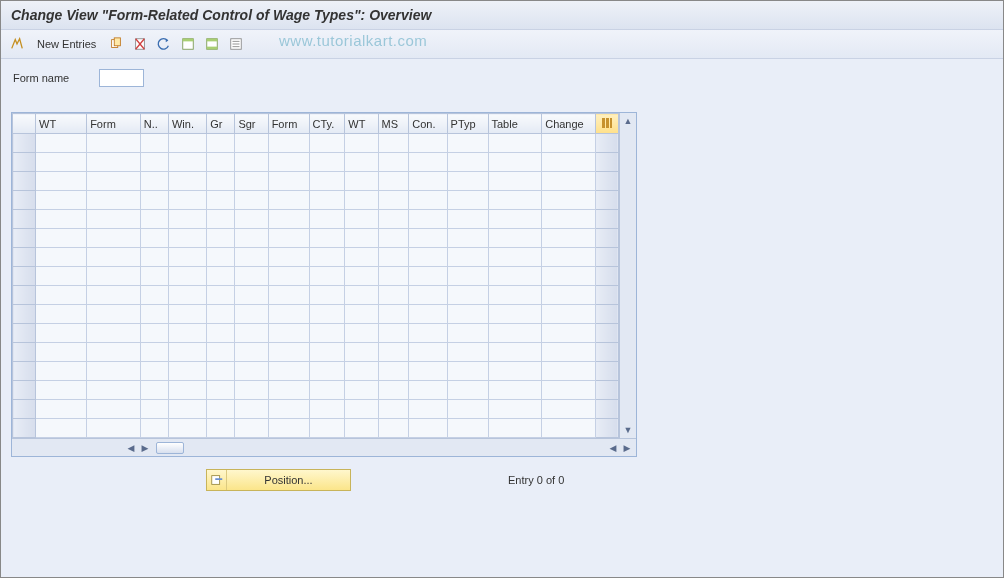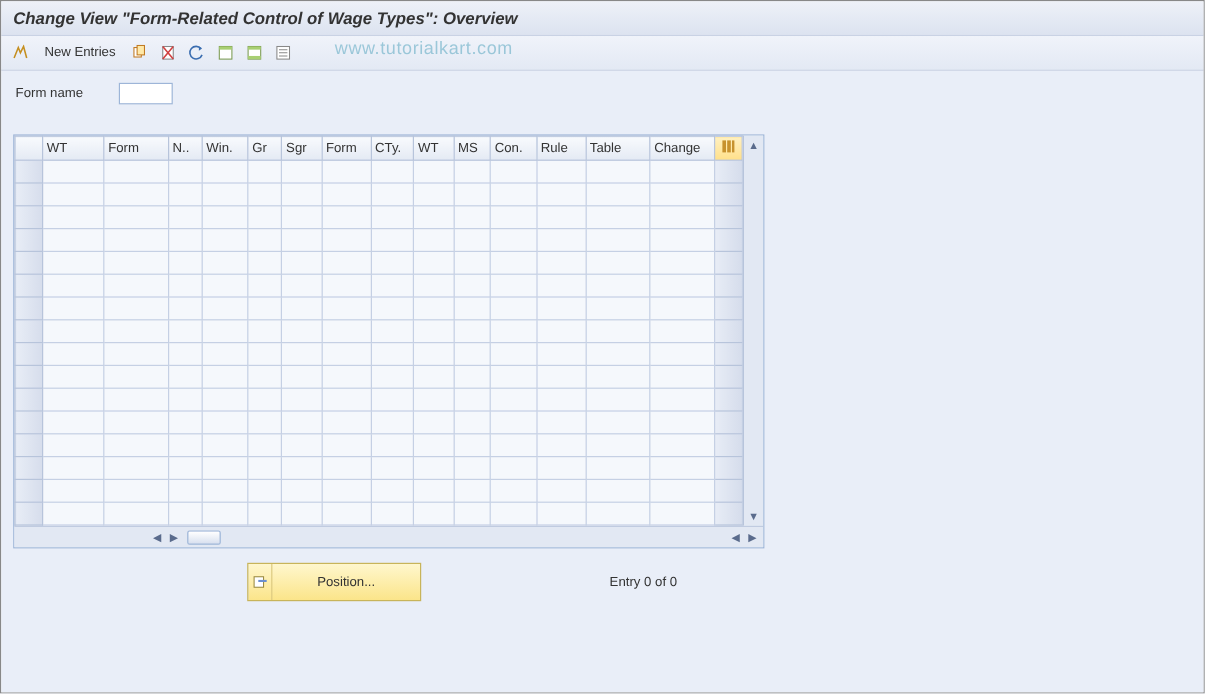--- a/index.html
+++ b/index.html
@@ -160,21 +160,21 @@
     .hscroll-row .rgroup{display:flex;gap:0;margin-right:2px;}
     .footer-row {
       margin-top: 12px;
       display: flex;
       align-items: center;
       gap: 110px;
       padding-left: 195px;
     }
     .position-btn {
       width: 145px;
-      height: 32px;
+      height: 22px;
       background: linear-gradient(#fff7cd,#fbe58a);
       border: 1px solid #c8b45a;
       display:flex;
       align-items:center;
       cursor:pointer;
       font-size:11px;
       color:#333;
     }
     .position-btn .icon-box{
       width:20px;height:100%;
@@ -279,21 +279,21 @@
                   <th>Form</th>
                   <th>N..</th>
                   <th>Win.</th>
                   <th>Gr</th>
                   <th>Sgr</th>
                   <th>Form</th>
                   <th>CTy.</th>
                   <th>WT</th>
                   <th>MS</th>
                   <th>Con.</th>
-                  <th>Rule</th>
+                  <th>PTyp</th>
                   <th>Table</th>
                   <th>Change</th>
                   <th class="config-col"><svg width="12" height="12" viewBox="0 0 12 12">
                       <rect x="1" y="1" width="3" height="10" fill="#c7922e"></rect>
                       <rect x="5" y="1" width="3" height="10" fill="#c7922e"></rect>
                       <rect x="9" y="1" width="2" height="10" fill="#c7922e"></rect>
                     </svg></th>
                 </tr>
                 <tr>
                   <td class="rowheader"></td>

